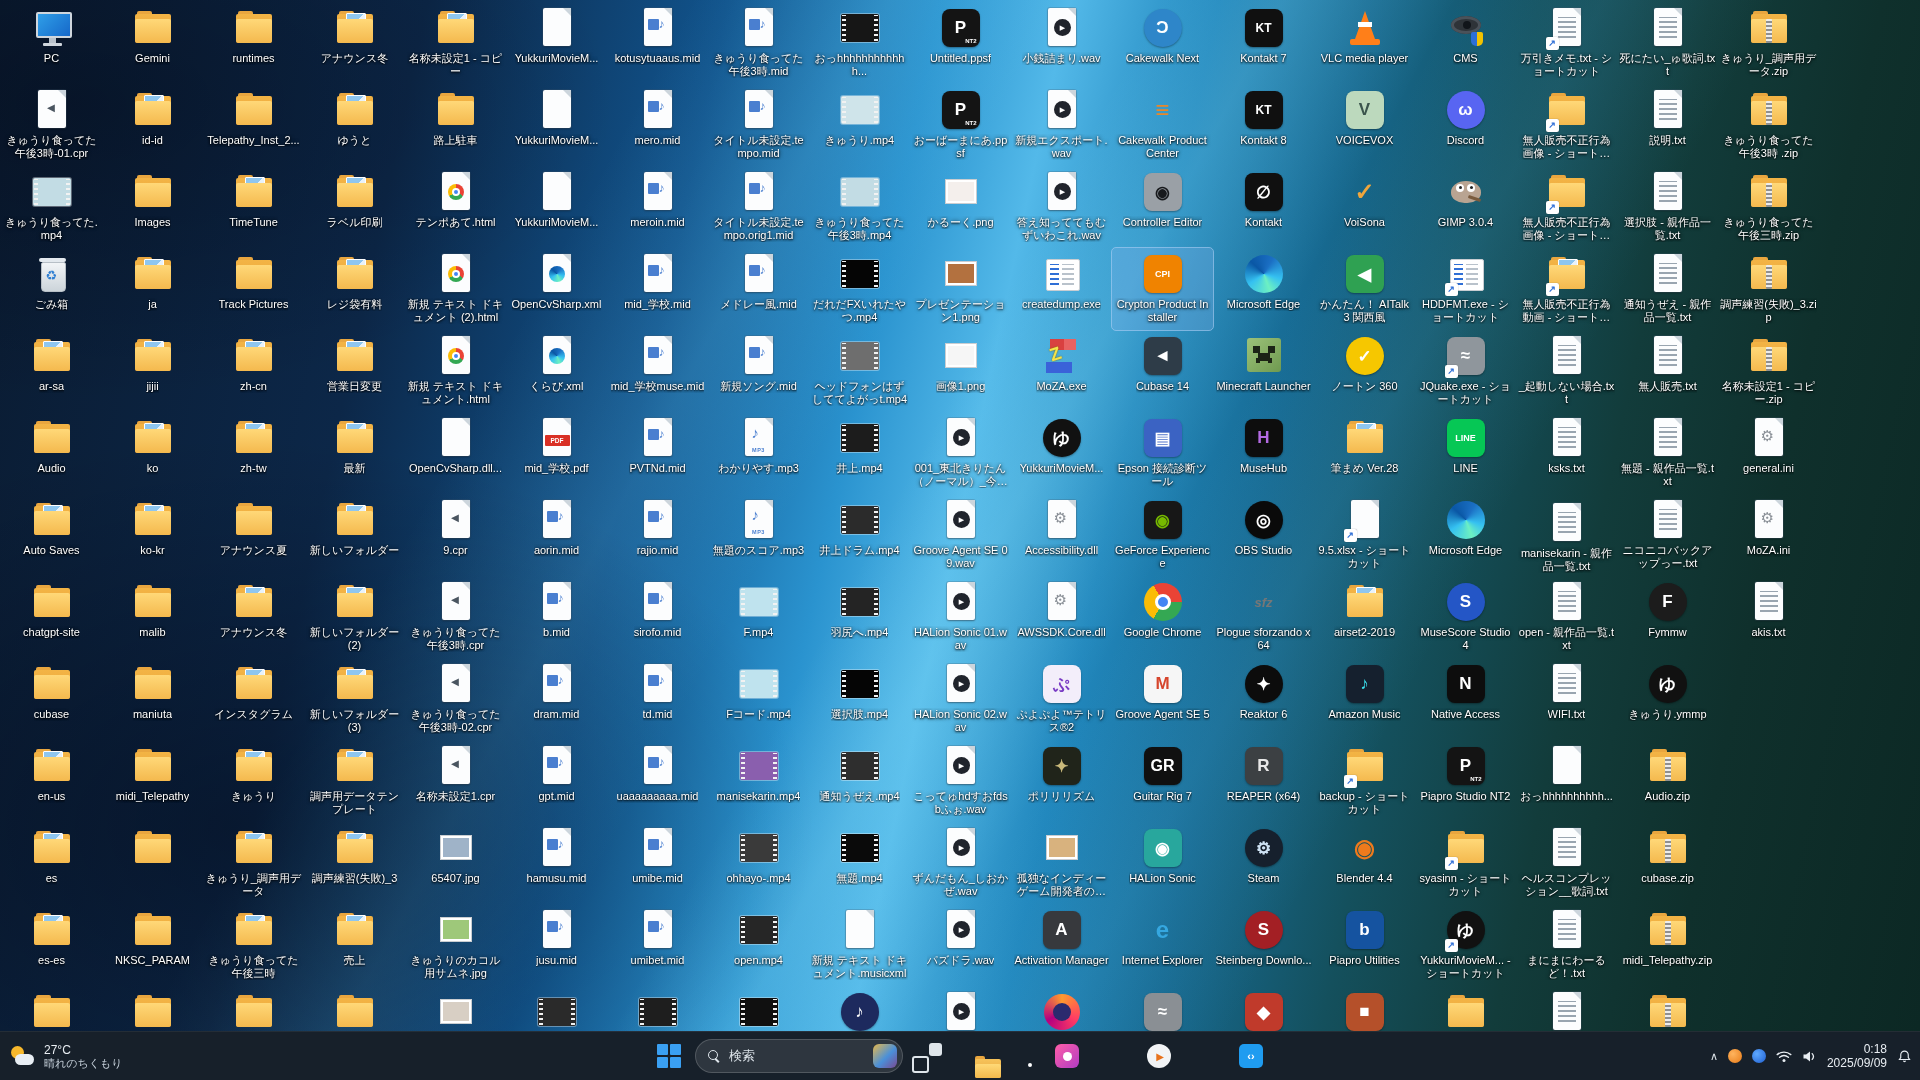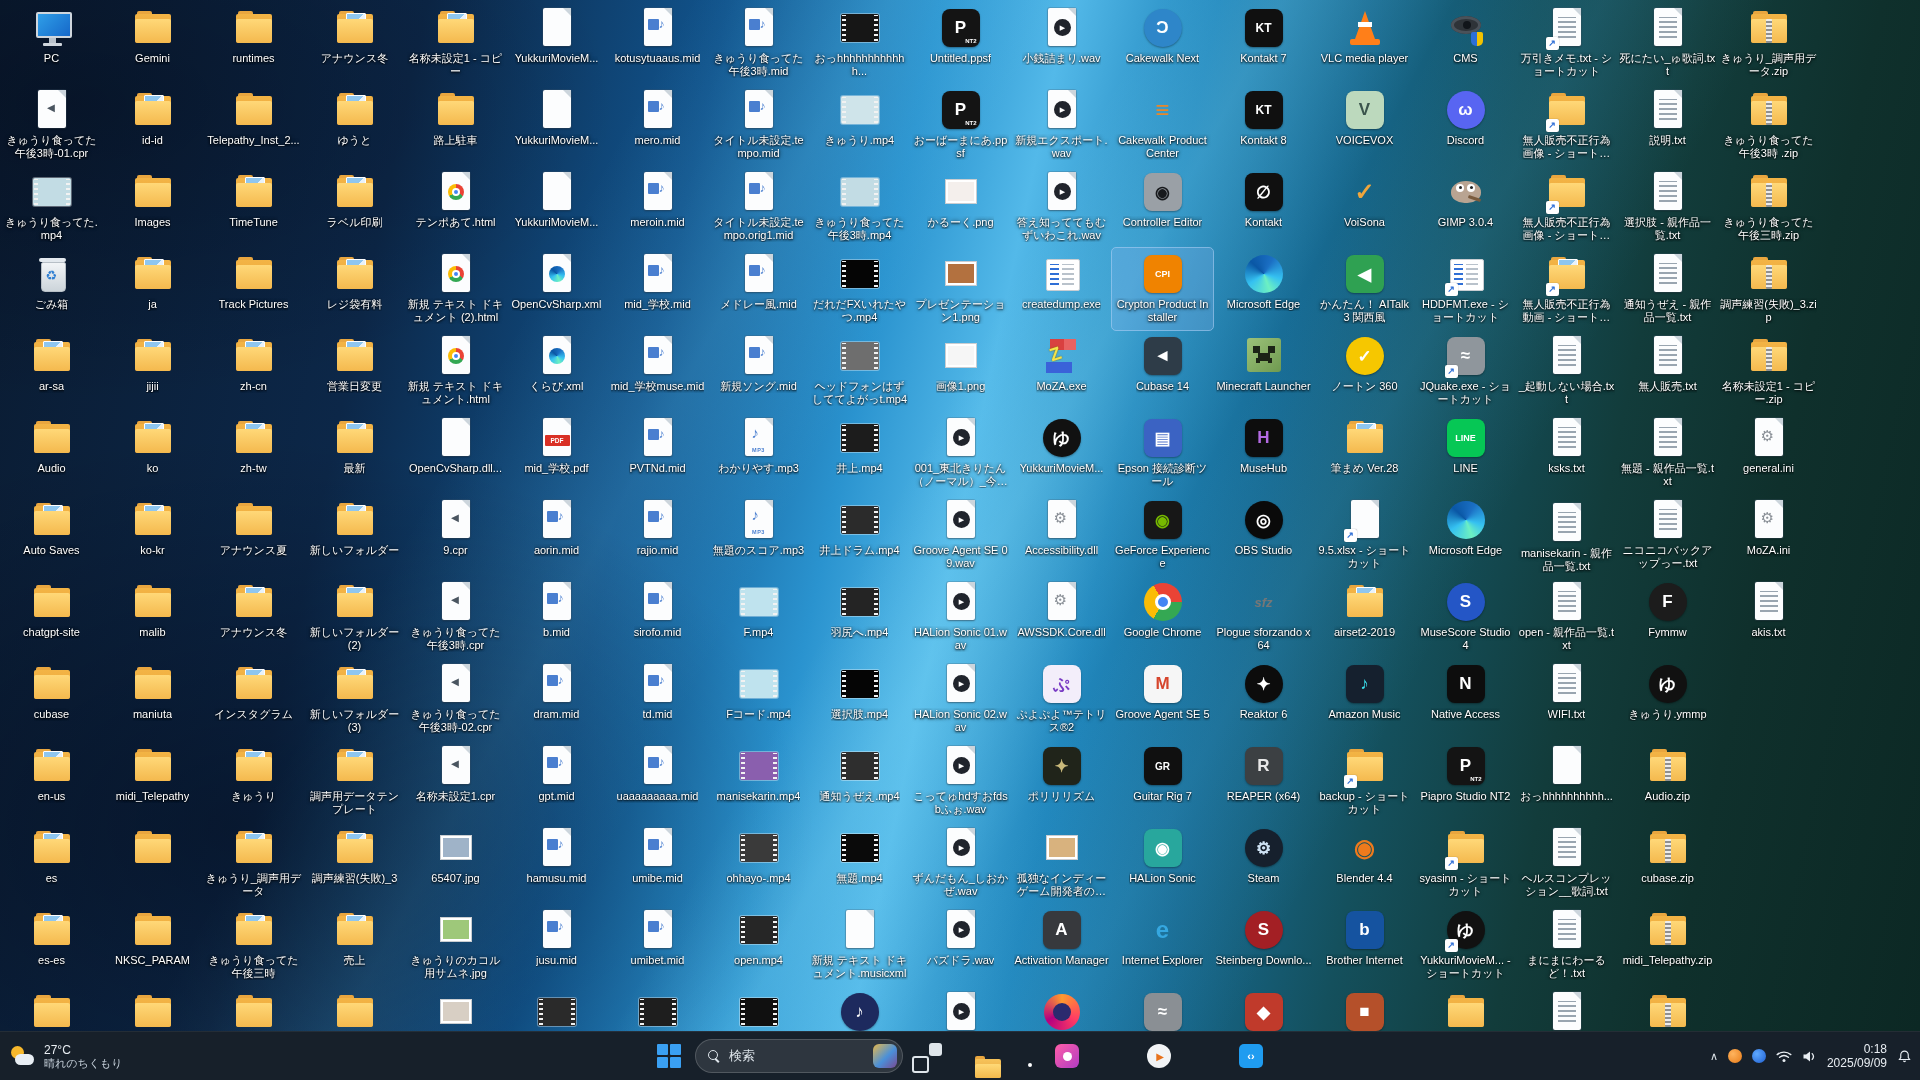--- a/index.html
+++ b/index.html
@@ -1595,21 +1595,21 @@
       <div class="cell" style="grid-column-start: 11; grid-row-start: 10;">
         <div class="icw">
           <span class="a-box" style="background:#20241a;color:#c9b97a;font-size:17px">
             <span class="a-g">✦</span>
           </span>
         </div>
         <div class="lbl">ポリリリズム</div>
       </div>
       <div class="cell" style="grid-column-start: 12; grid-row-start: 10;">
         <div class="icw">
-          <span class="a-box" style="background:#101010;color:#fff;font-size:10px">
+          <span class="a-box" style="background:#101010;color:#fff;font-size:16px">
             <span class="a-g">GR</span>
           </span>
         </div>
         <div class="lbl">Guitar Rig 7</div>
       </div>
       <div class="cell" style="grid-column-start: 13; grid-row-start: 10;">
         <div class="icw">
           <span class="a-box" style="background:#3c4043;color:#e8e8e8;font-size:17px">
             <span class="a-g">R</span>
           </span>
@@ -1898,21 +1898,21 @@
           </span>
         </div>
         <div class="lbl">Steinberg Downlo...</div>
       </div>
       <div class="cell" style="grid-column-start: 14; grid-row-start: 12;">
         <div class="icw">
           <span class="a-box" style="background:#1553a0;color:#fff;font-size:17px">
             <span class="a-g">b</span>
           </span>
         </div>
-        <div class="lbl">Brother Internet</div>
+        <div class="lbl">Piapro Utilities</div>
       </div>
       <div class="cell" style="grid-column-start: 15; grid-row-start: 12;">
         <div class="icw">
           <span class="a-box a-circle" style="background:#111;color:#fff;font-size:17px">
             <span class="a-g">ゆ</span>
           </span>
           <span class="sc">
             <span>↗</span>
           </span>
         </div>

